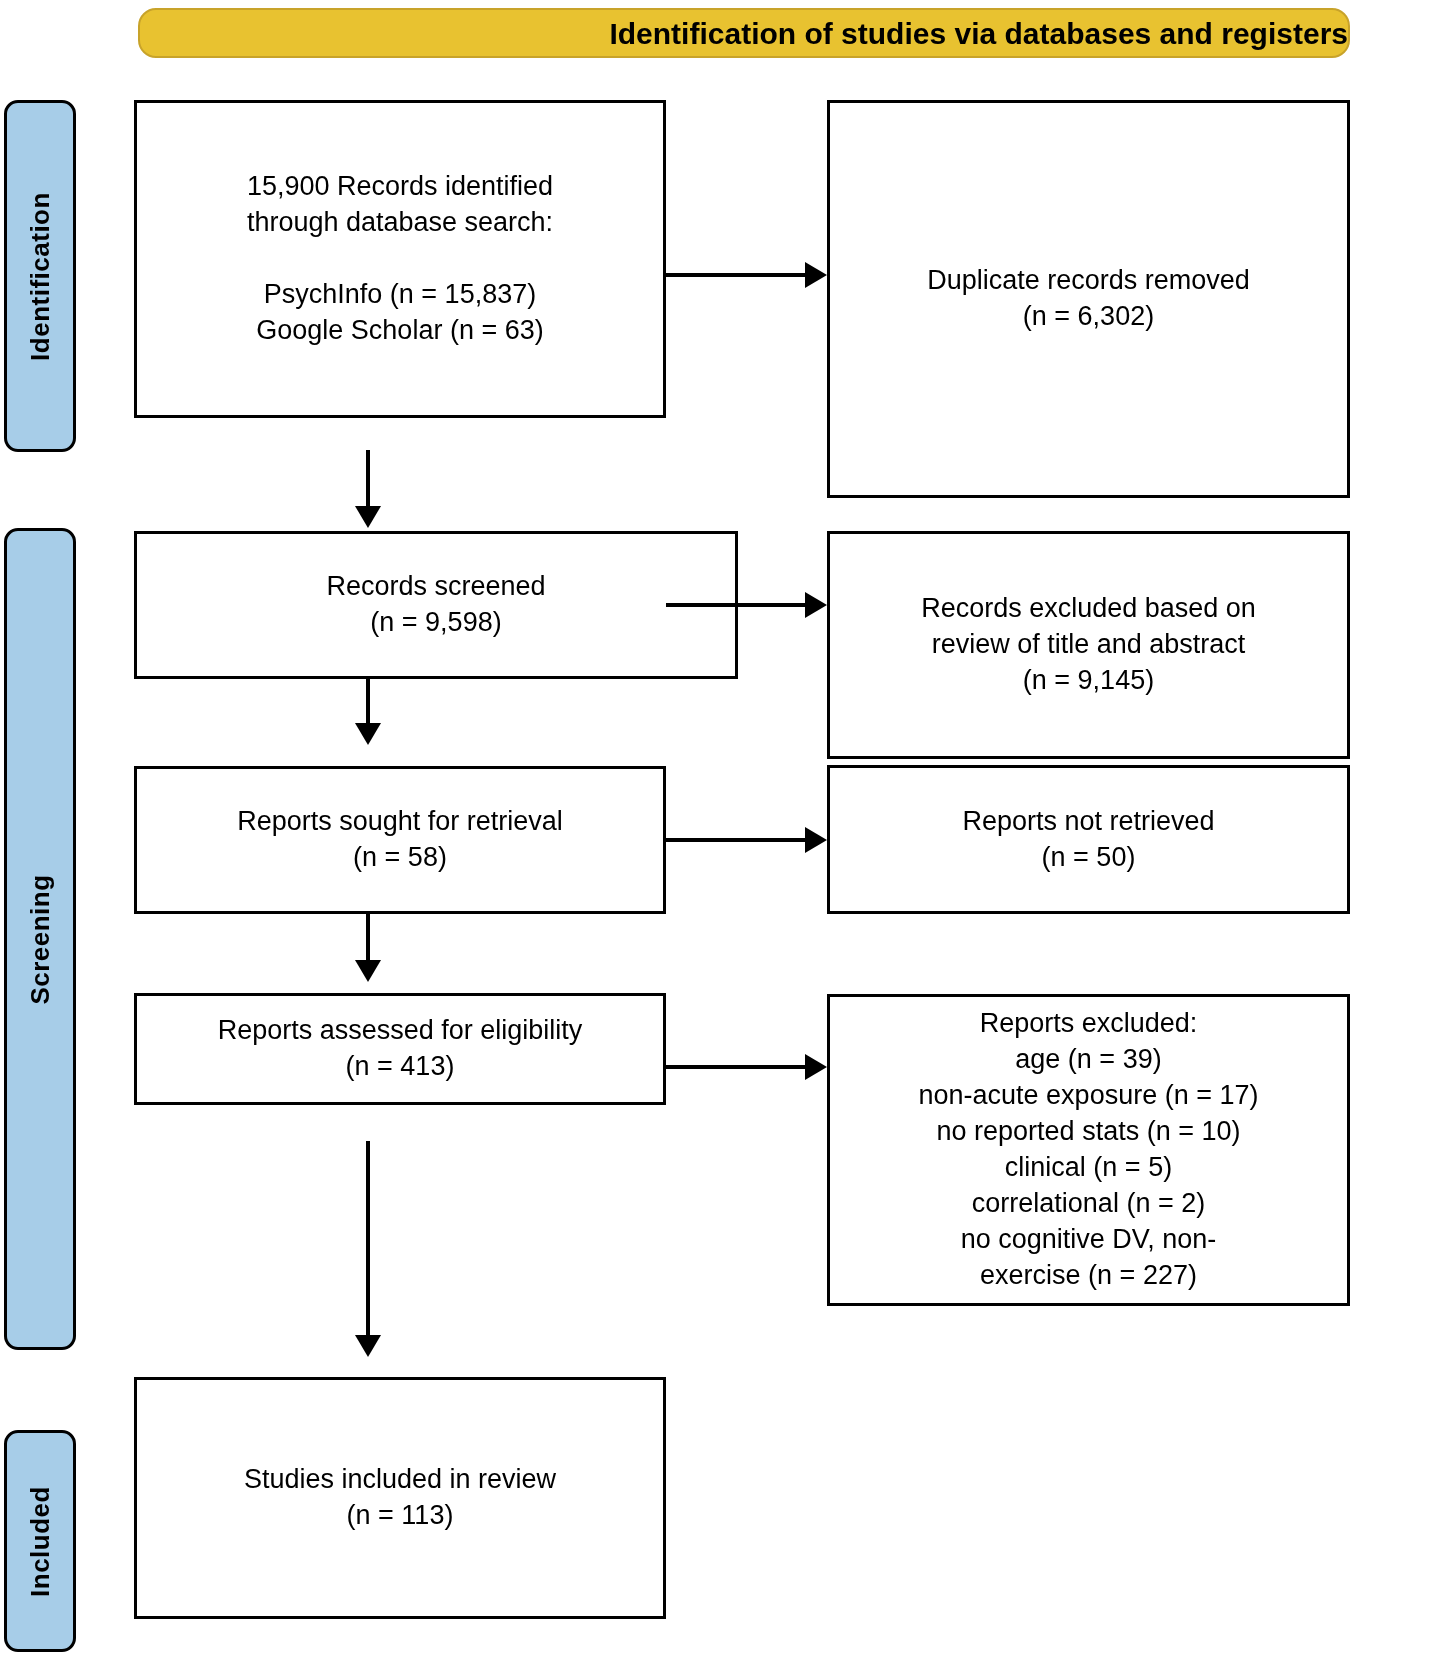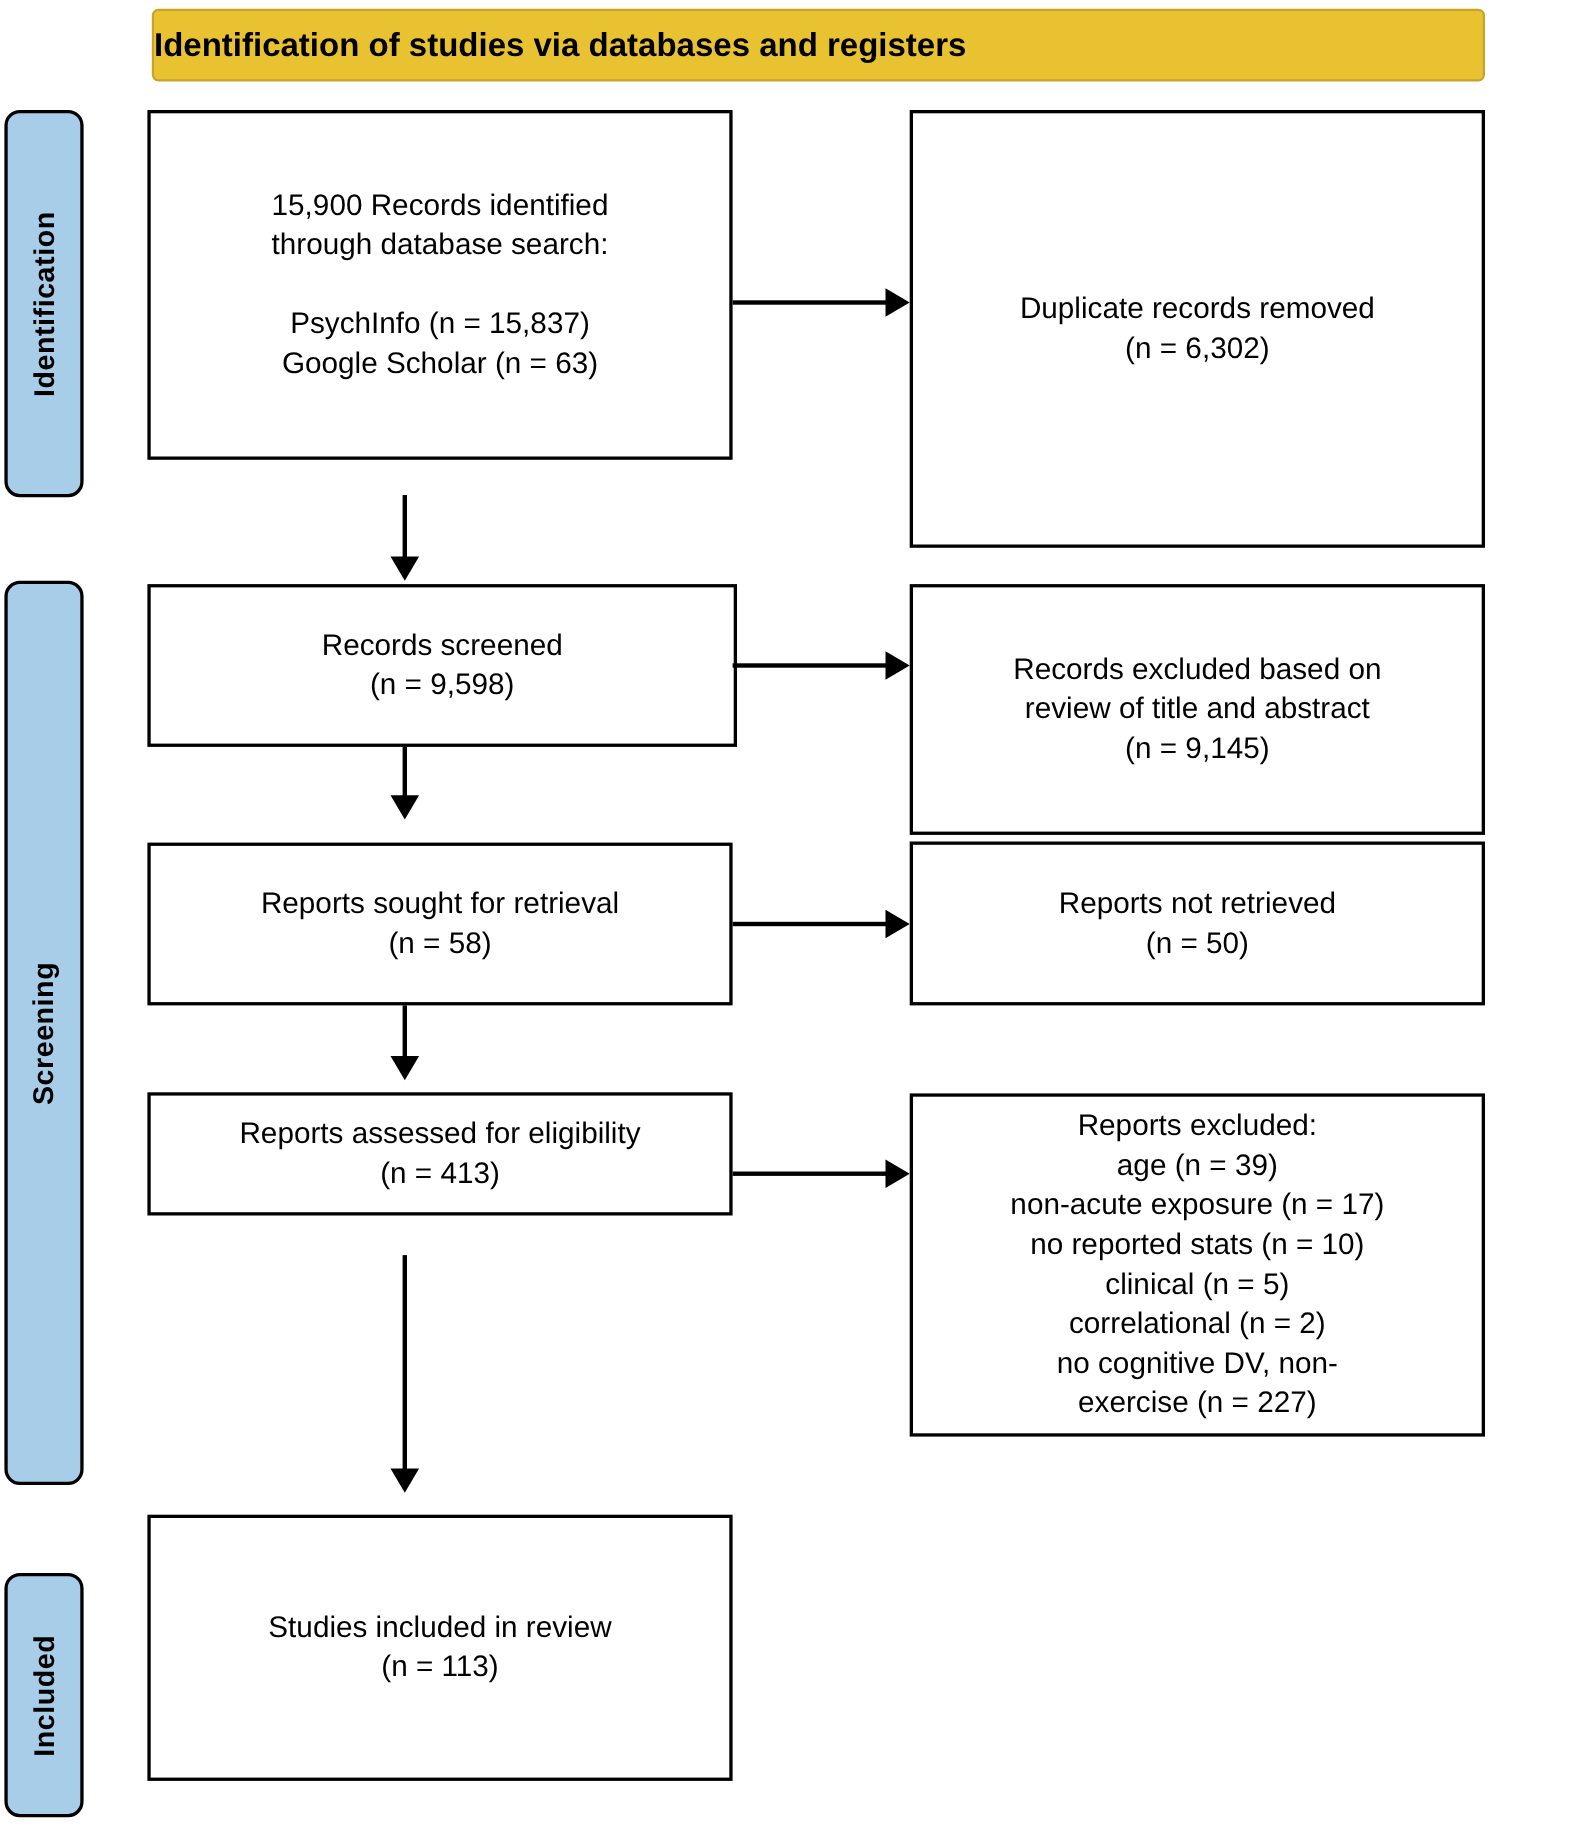--- a/index.html
+++ b/index.html
@@ -19,28 +19,28 @@
     background: #ffffff;
     overflow: hidden;
   }
 
   
   .header-banner {
     position: absolute;
     left: 138px;
     top: 8px;
     width: 1212px;
-    height: 66px;
+    height: 50px;
     background: #E8C230;
     border: 2px solid #C8A32A;
-    border-radius: 6px;
+    border-radius: 18px;
     box-sizing: border-box;
     display: flex;
     align-items: center;
-    justify-content: flex-start;
+    justify-content: flex-end;
   }
   .header-banner .htext {
     font-size: 30px;
     font-weight: bold;
     color: #000000;
     letter-spacing: 0px;
     text-align: center;
     line-height: 1.1;
   }
 
@@ -81,21 +81,21 @@
   .flow-box .btext {
     font-size: 27px;
     line-height: 1.33;
     color: #000000;
     padding: 0 14px;
     white-space: pre-line;
   }
 
   
   #box-identified  { left: 134px; top: 100px;  width: 532px; height: 318px; }
-  #box-screened    { left: 134px; top: 531px;  width: 536px; height: 148px; }
+  #box-screened    { left: 134px; top: 531px;  width: 604px; height: 148px; }
   #box-sought      { left: 134px; top: 766px;  width: 532px; height: 148px; }
   #box-assessed    { left: 134px; top: 993px;  width: 532px; height: 112px; }
   #box-included    { left: 134px; top: 1377px; width: 532px; height: 242px; }
 
   
   #box-duplicates  { left: 827px; top: 100px;  width: 523px; height: 398px; justify-content: center; }
   #box-excluded-ta { left: 827px; top: 531px;  width: 523px; height: 228px; }
   #box-notretr     { left: 827px; top: 765px;  width: 523px; height: 149px; }
   #box-excluded-el { left: 827px; top: 994px;  width: 523px; height: 312px; }
 

